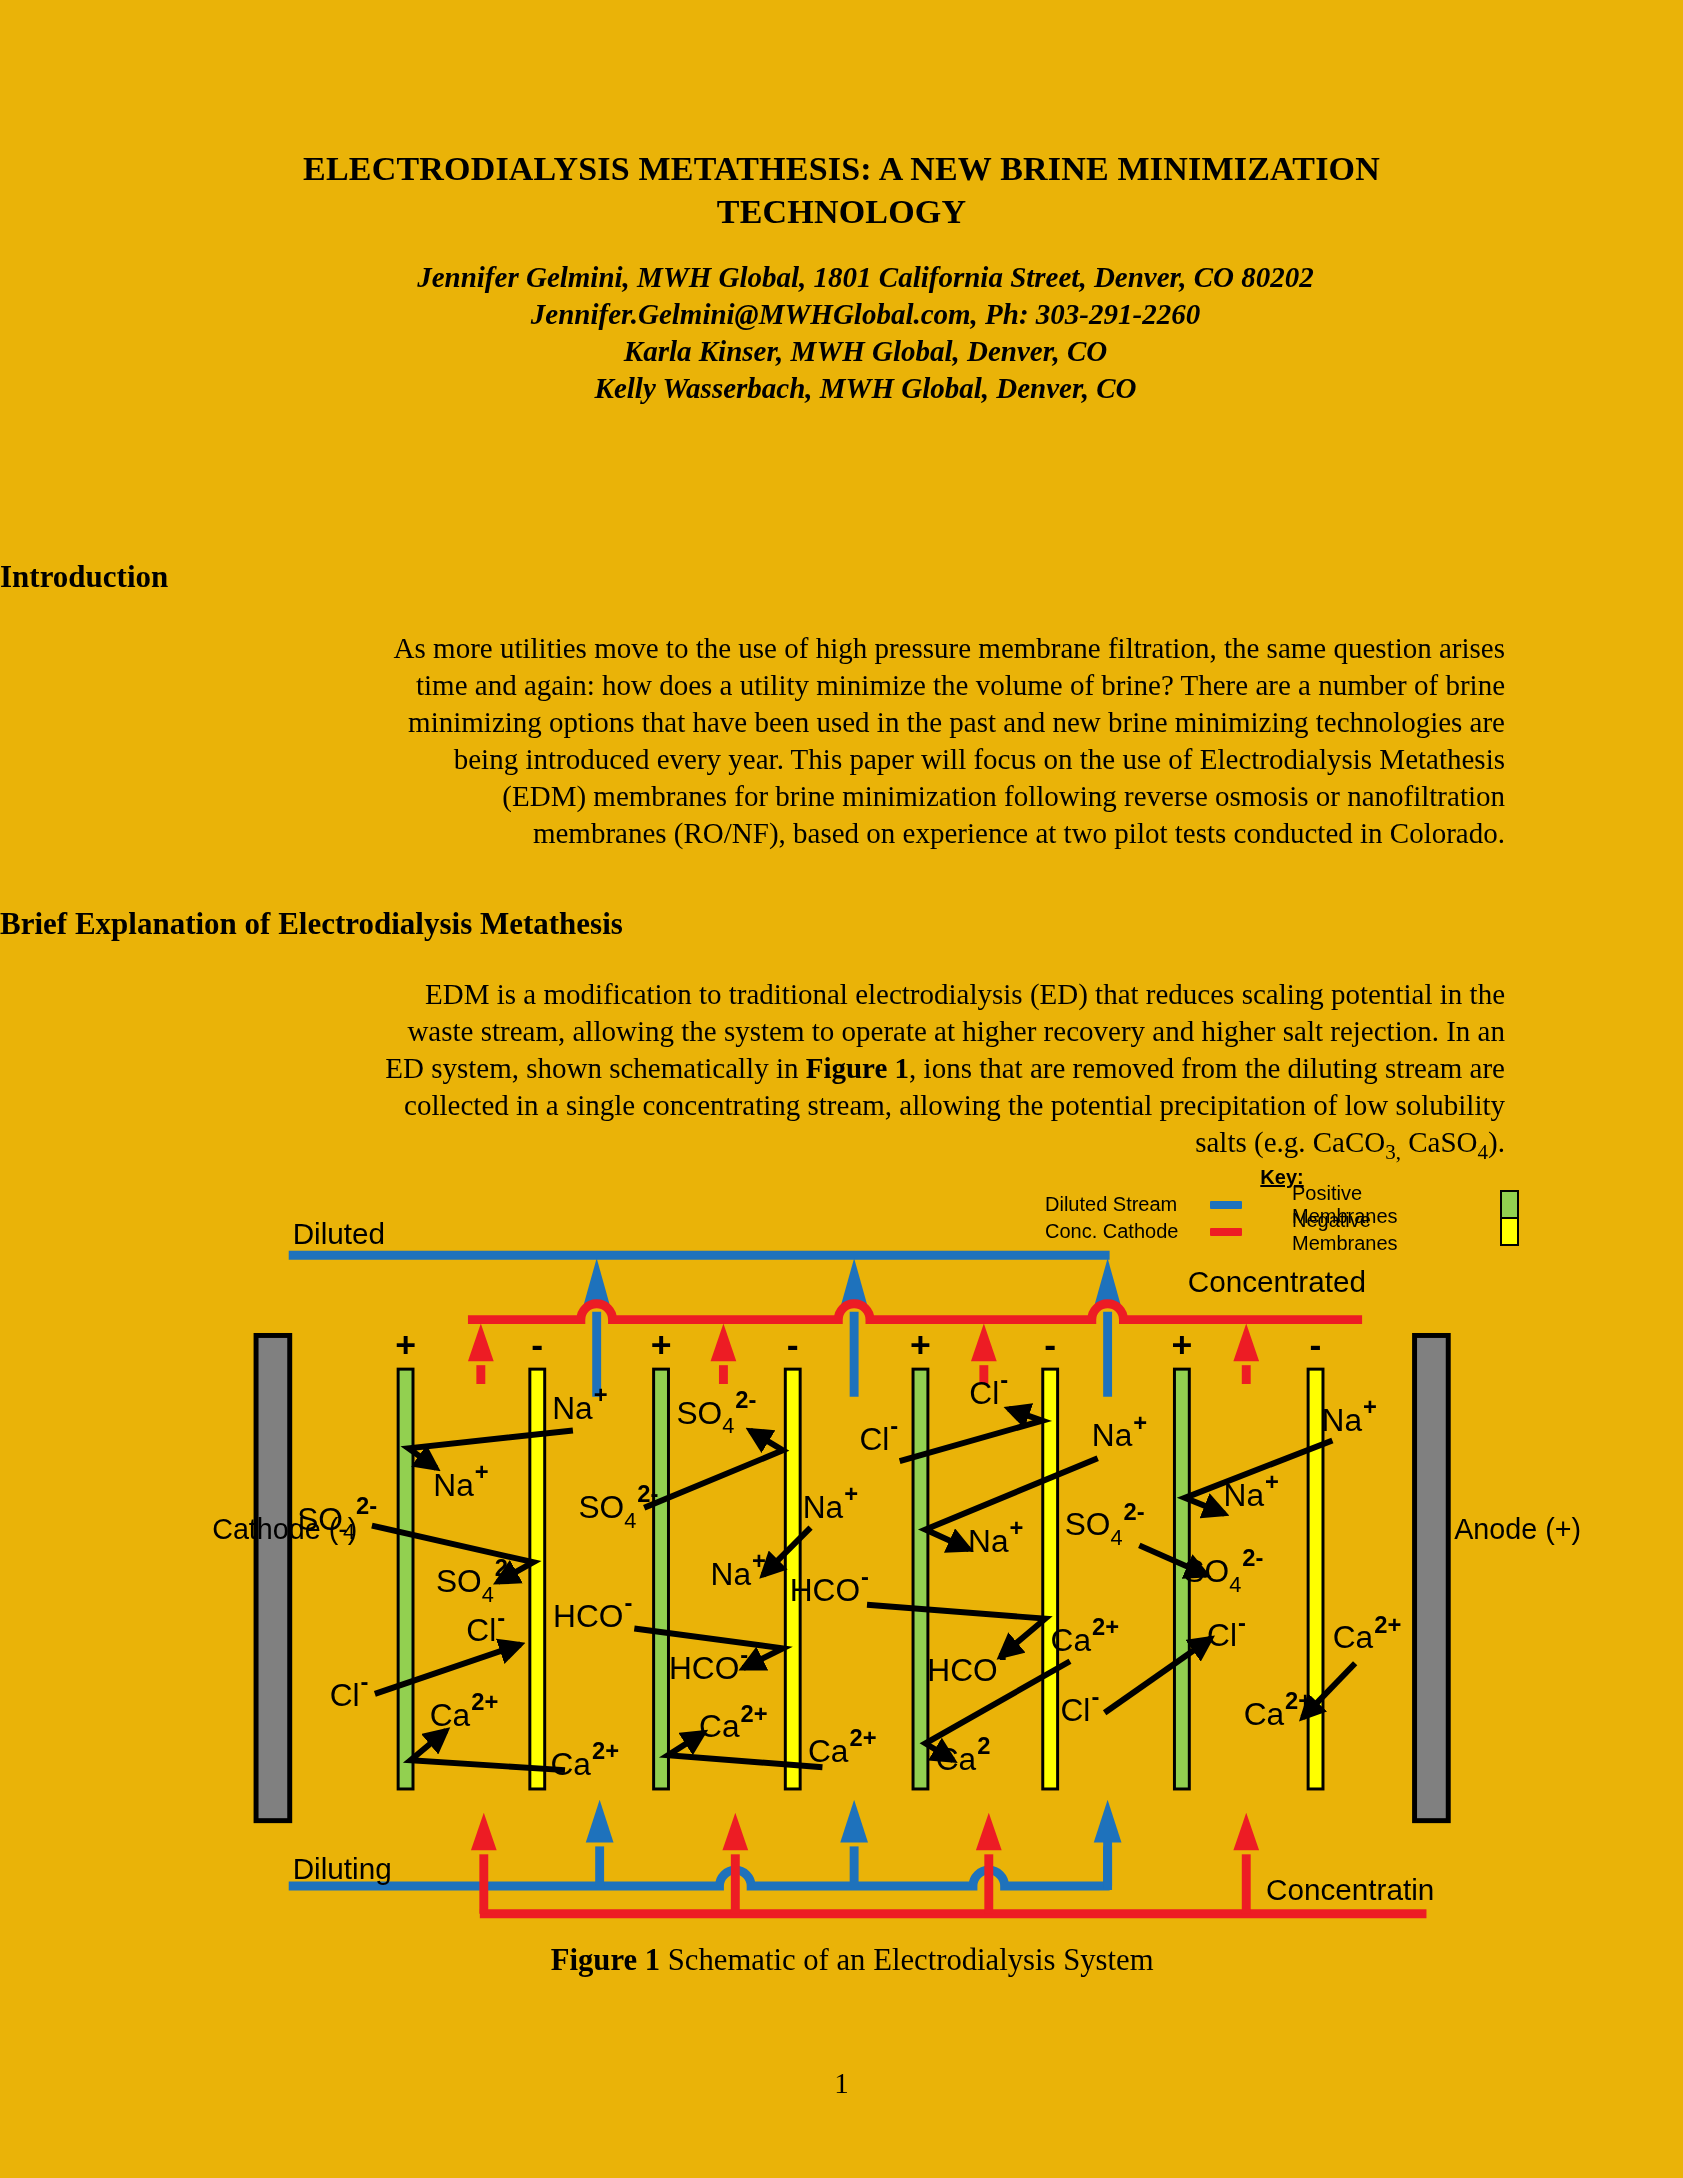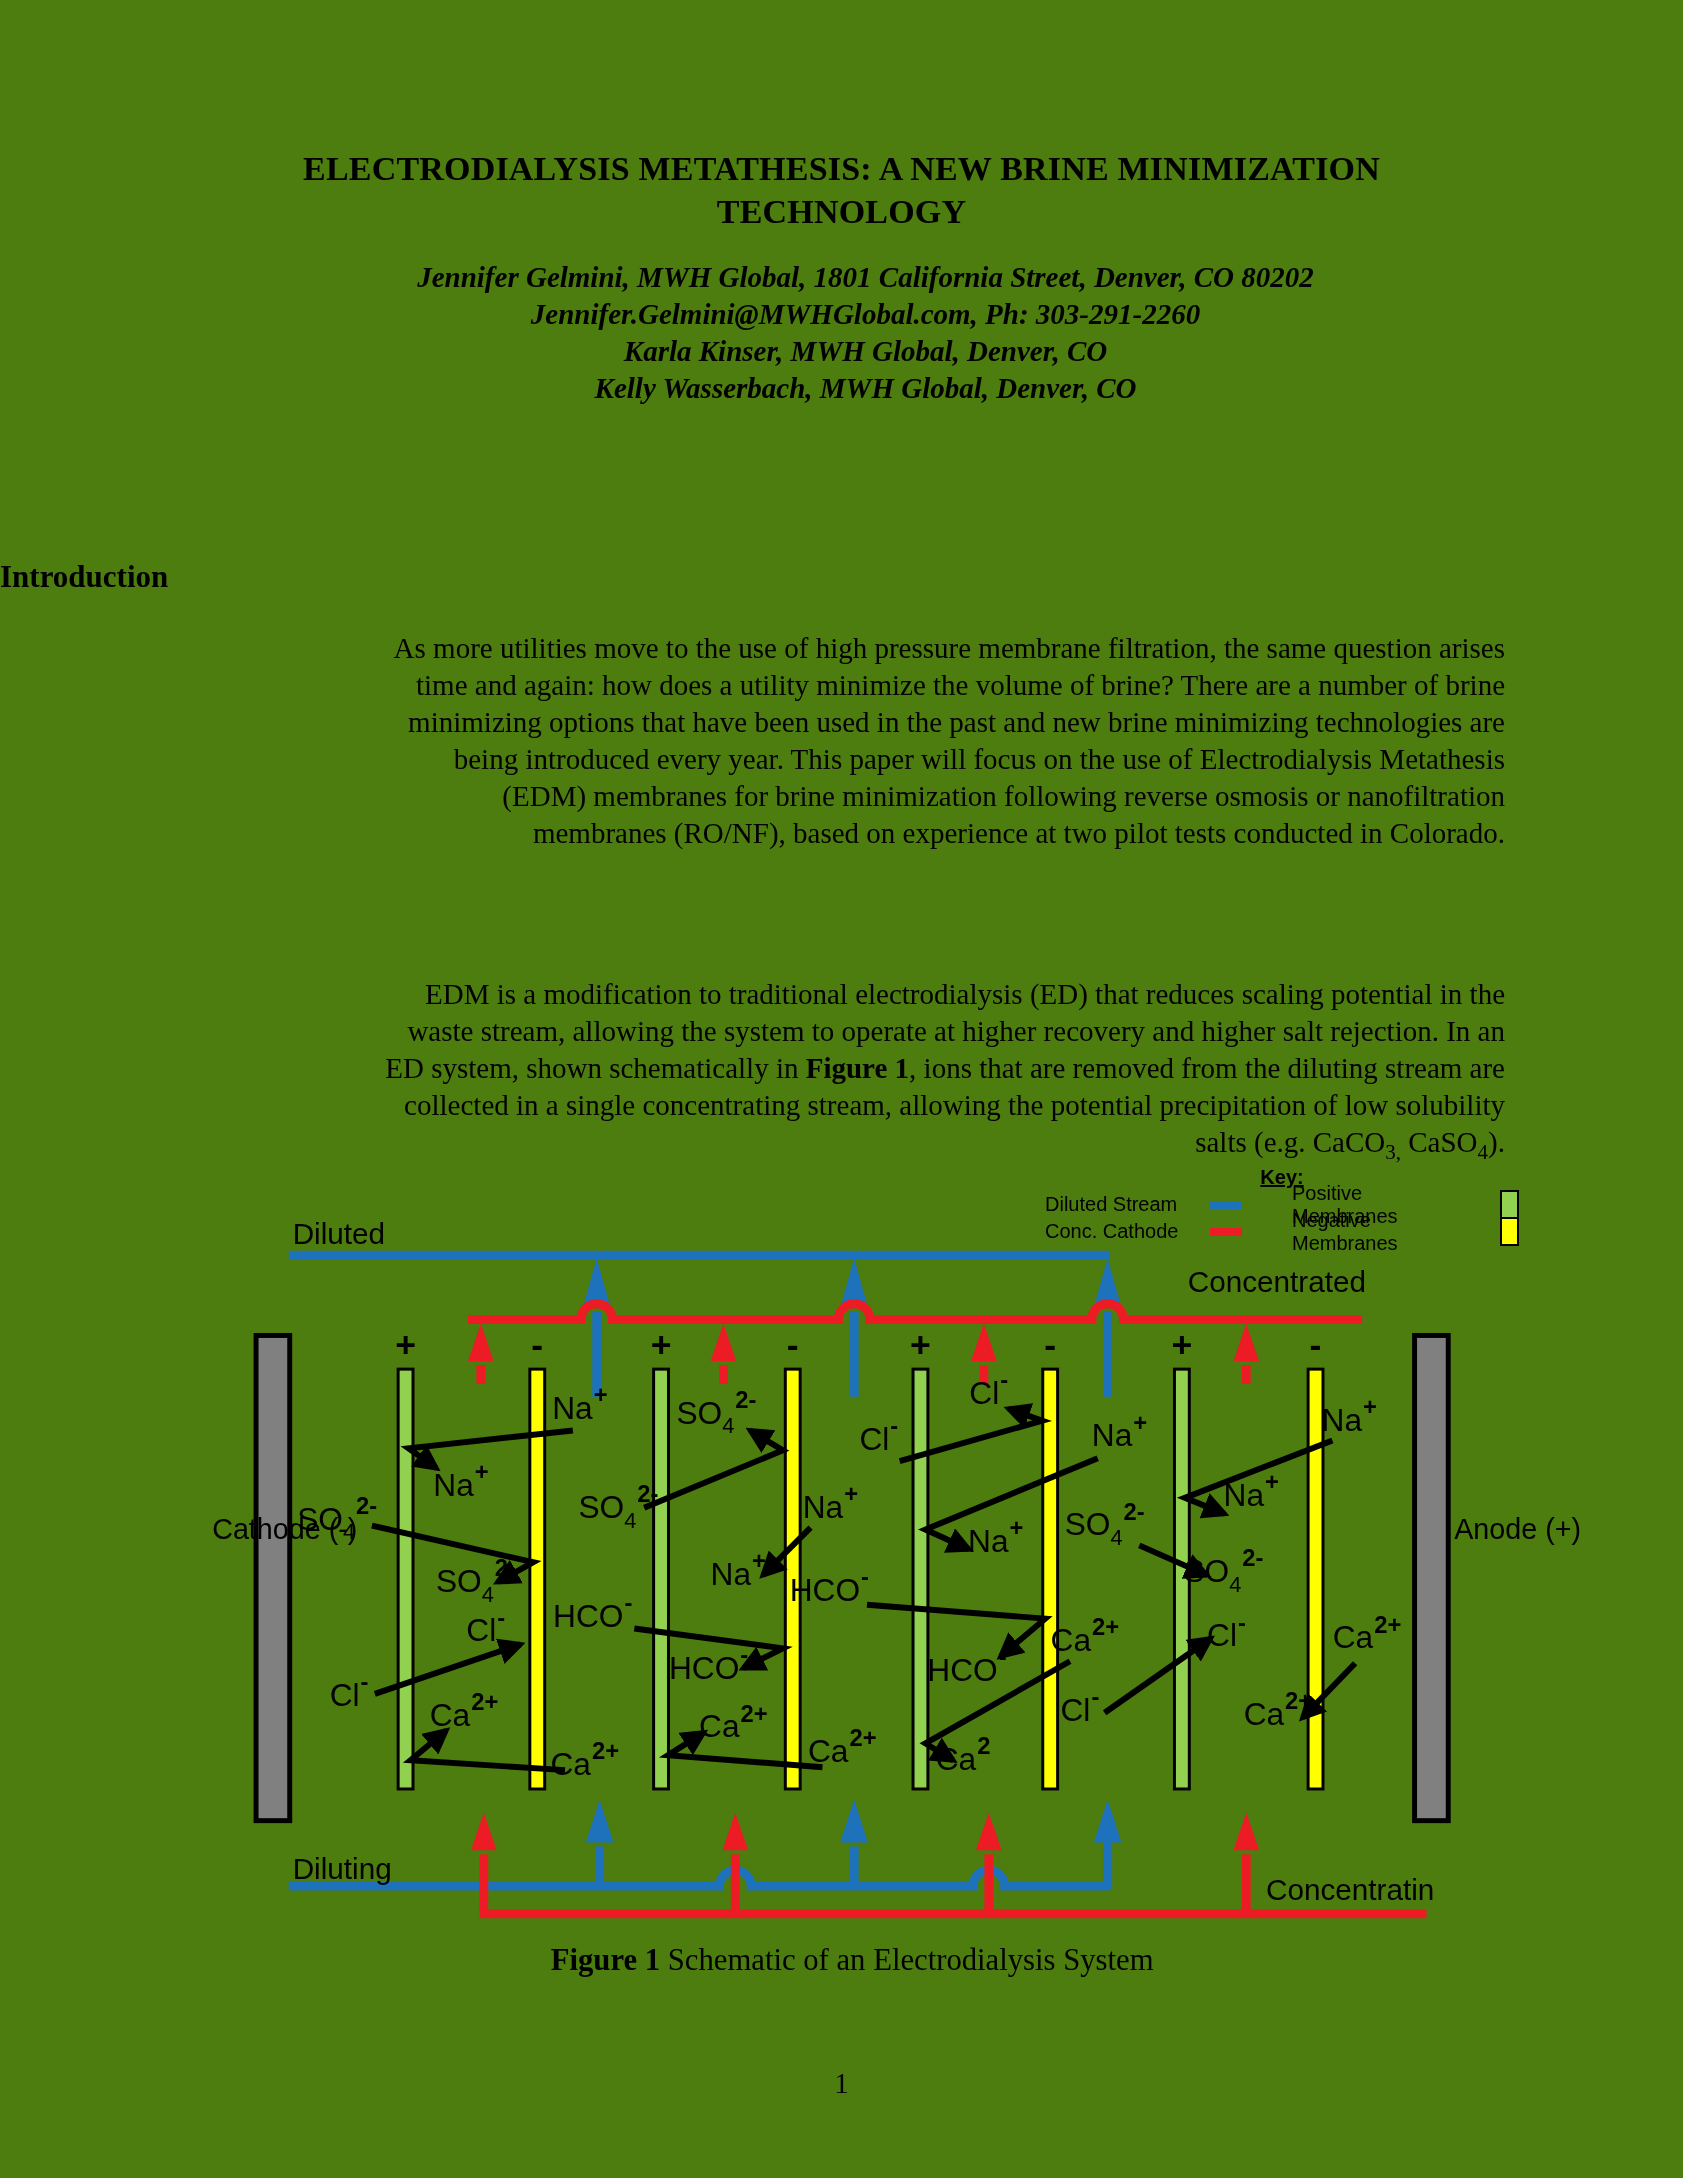--- a/index.html
+++ b/index.html
@@ -1,16 +1,16 @@
 <!DOCTYPE html>
 <html><head>
 <meta charset="utf-8">
 <style>
   html,body{margin:0;padding:0;background:#e8e8e8;}
-  #page{position:relative;width:1683px;height:2178px;background:#4d7c0f;margin:0 auto;
+  #page{position:relative;width:1683px;height:2178px;background:#eab308;margin:0 auto;
         font-family:"Liberation Serif",serif;color:#000;overflow:hidden;}
   .center{text-align:center;}
   #title{position:absolute;top:147px;left:0;width:1683px;font-size:34px;font-weight:bold;
          line-height:43px;letter-spacing:0.2px;}
   #authors{position:absolute;top:259px;left:0;width:1683px;font-size:29px;font-style:italic;
            font-weight:bold;line-height:37px;padding-left:24px;}
   .heading{position:absolute;left:0;width:1683px;font-size:31px;font-weight:bold;}
   #h-intro{top:559px;}
   #h-brief{top:906px;}
   .para{position:absolute;left:198px;width:1307px;font-size:29px;line-height:37px;
@@ -45,20 +45,21 @@
     <div>Jennifer Gelmini, MWH Global, 1801 California Street, Denver, CO 80202</div>
     <div>Jennifer.Gelmini@MWHGlobal.com, Ph: 303-291-2260</div>
     <div>Karla Kinser, MWH Global, Denver, CO</div>
     <div>Kelly Wasserbach, MWH Global, Denver, CO</div>
   </div>
 
   <div id="h-intro" class="heading">Introduction</div>
 
   <div id="para1" class="para"><span>As more utilities move to the use of high pressure membrane filtration, the same question arises</span><br><span>time and again: how does a utility minimize the volume of brine? There are a number of brine</span><br><span>minimizing options that have been used in the past and new brine minimizing technologies are</span><br><span>being introduced every year. This paper will focus on the use of Electrodialysis Metathesis</span><br><span>(EDM) membranes for brine minimization following reverse osmosis or nanofiltration</span><br><span>membranes (RO/NF), based on experience at two pilot tests conducted in Colorado.</span></div>
 
+  <div id="h-brief" class="heading">Brief Explanation of Electrodialysis Metathesis</div>
 
   <div id="para2" class="para"><span>EDM is a modification to traditional electrodialysis (ED) that reduces scaling potential in the</span><br><span>waste stream, allowing the system to operate at higher recovery and higher salt rejection. In an</span><br><span>ED system, shown schematically in </span><b>Figure 1</b><span>, ions that are removed from the diluting stream are</span><br><span>collected in a single concentrating stream, allowing the potential precipitation of low solubility</span><br><span>salts (e.g. CaCO</span><sub>3,</sub><span> CaSO</span><sub>4</sub><span>).</span></div>
 
   <div id="key">
     <div class="ktitle">Key:</div>
     <div id="keyrows">
         <div class="krow">
           <span class="klab1">Diluted Stream</span>
           <span class="dash" style="background: rgb(30, 114, 188);"></span>
           <span class="klab2">Positive Membranes</span>

